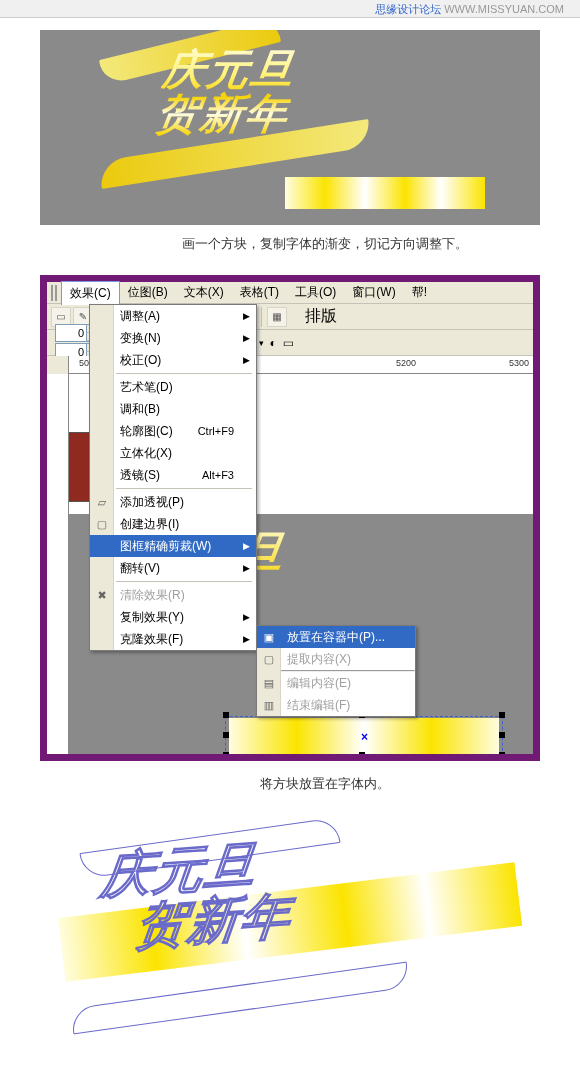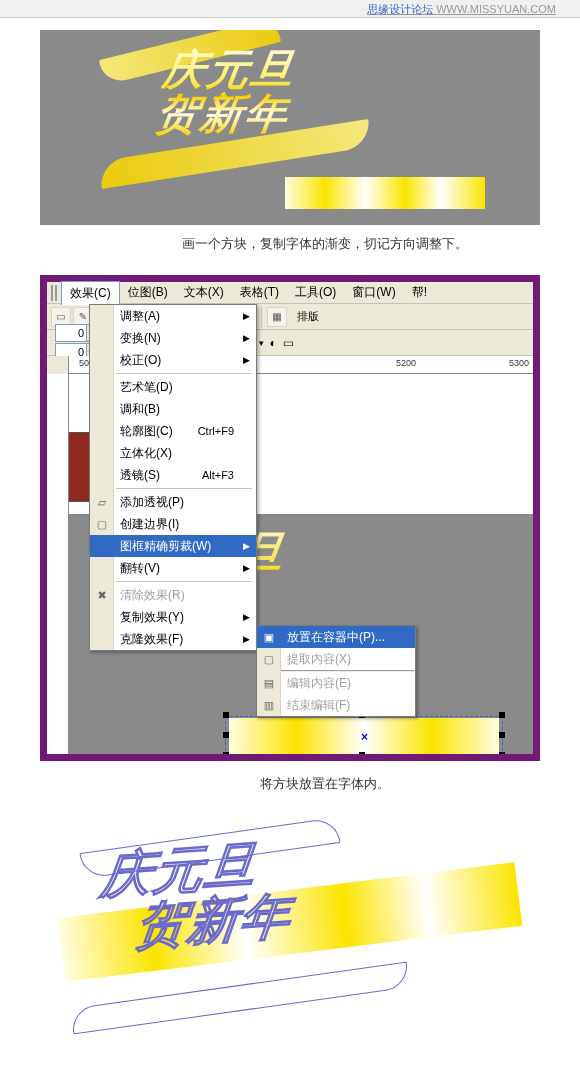--- a/index.html
+++ b/index.html
@@ -1,39 +1,39 @@
 <!DOCTYPE html>
 <html><head>
 <meta charset="utf-8">
 <style>
   * { margin: 0; padding: 0; box-sizing: border-box; }
   body { font-family: "Microsoft YaHei", SimSun, sans-serif; font-size: 12px; background: #fff; width: 580px; }
   .wrap { width: 580px; }
-  .topbar { height: 18px; background: #f0f0f0; border-bottom: 1px solid #ccc; text-align: right; padding-right: 24px; font-size: 11px; color: #999; line-height: 18px; text-decoration: underline; }
+  .topbar { height: 18px; background: #f0f0f0; border-bottom: 1px solid #ccc; text-align: right; padding-right: 16px; font-size: 11px; color: #999; line-height: 18px; }
   .topbar .blue { color: #3366cc; }
 
   
   .panel1 { width: 500px; height: 195px; margin: 12px auto 10px; background: #8a8a8a; position: relative; overflow: hidden; }
   .panel1 .text-art { position: absolute; top: 18px; left: 120px; font-size: 42px; font-style: italic; font-weight: 700; letter-spacing: 2px;
     background: linear-gradient(180deg,#fffbd0 0%, #fff37a 30%, #f6d100 55%, #fffde0 75%, #f6d100 100%); -webkit-background-clip: text; background-clip: text; color: transparent; transform: skewX(-8deg); line-height: 1.05;}
   .panel1 .sw1 { position:absolute; top:8px; left:60px; width:180px; height:26px; background: linear-gradient(90deg,#fff37a,#f6d100); transform: skewY(-6deg) rotate(-8deg); border-radius: 2px 30px 2px 30px; opacity:.9;}
   .panel1 .sw2 { position:absolute; top:110px; left:60px; width:270px; height:28px; background: linear-gradient(90deg,#f6d100,#fff37a); transform: skewY(-4deg) rotate(-5deg); border-radius: 30px 2px 30px 2px; opacity:.9;}
   .panel1 .rect { position:absolute; bottom:16px; right:55px; width:200px; height:32px; background: linear-gradient(90deg,#fffde0 0%, #fbe400 20%, #fff 40%, #fbe400 60%, #fff 78%, #fbe400 100%); }
   .caption { text-align: center; font-size: 13px; color: #333; margin: 8px 0 22px 70px; }
 
   
   .cd { width: 500px; margin: 0 auto 14px; border: 7px solid #701a75; background: #ece9e2; position: relative; }
   .cd .menubar { height: 22px; background: #ece9d8; border-bottom: 1px solid #c5c2b8; display: flex; align-items: center; padding-left: 4px; font-size: 12px;}
   .cd .menubar .m { padding: 3px 8px; cursor: default; }
   .cd .menubar .m.active { background: #fff; border: 1px solid #7a96df; border-bottom: none; }
 
   .cd .toolbar { height: 26px; background: #ece9d8; border-bottom: 1px solid #c5c2b8; display:flex; align-items:center; gap:2px; padding:0 4px;}
   .cd .toolbar .tb { width: 20px; height: 20px; border: 1px solid #d8d4c8; background:#f5f2ea; display:inline-flex; align-items:center; justify-content:center; font-size:10px; color:#555;}
   .cd .toolbar .sep { width:1px; height:20px; background:#c5c2b8; margin:0 3px;}
-  .cd .toolbar .lbl { font-size:11px; margin-left:8px;}
+  .cd .toolbar .lbl { font-size:16px; margin-left:16px;}
 
   .cd .toolbar2 { height: 26px; background:#ece9d8; border-bottom:1px solid #c5c2b8; display:flex; align-items:center; gap:6px; padding:0 8px;}
   .cd .numbox { width:44px; height:18px; border:1px solid #7f9db9; background:#fff; display:inline-flex; align-items:center; justify-content:flex-end; padding:0 14px 0 2px; position:relative; font-size:11px;}
   .cd .numbox .spin { position:absolute; right:0; top:0; bottom:0; width:12px; background:#ece9d8; border-left:1px solid #7f9db9; display:flex; flex-direction:column;}
   .cd .numbox .spin div { flex:1; border-bottom:1px solid #c5c2b8; font-size:6px; text-align:center; line-height:7px;}
   .cd .fillbox { display:flex; align-items:center; gap:3px;}
   .cd .fillsw { width:16px; height:16px; border:1px solid #666; background:#fff; position:relative;}
   .cd .fillsw.none::after{content:""; position:absolute; left:-2px; top:6px; right:-2px; border-top:1px solid red; transform:rotate(-45deg);}
   .cd .dd { width:40px; height:18px; border:1px solid #7f9db9; background:#fff; font-size:11px; padding:0 3px; display:inline-flex; align-items:center;}
 

